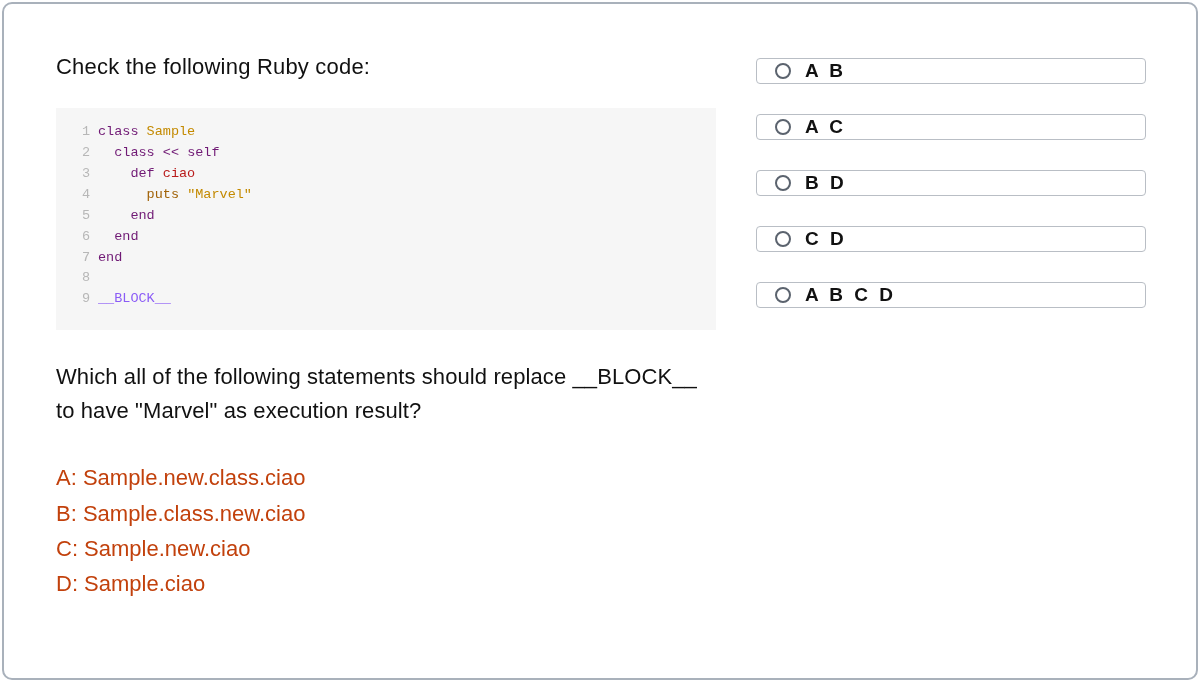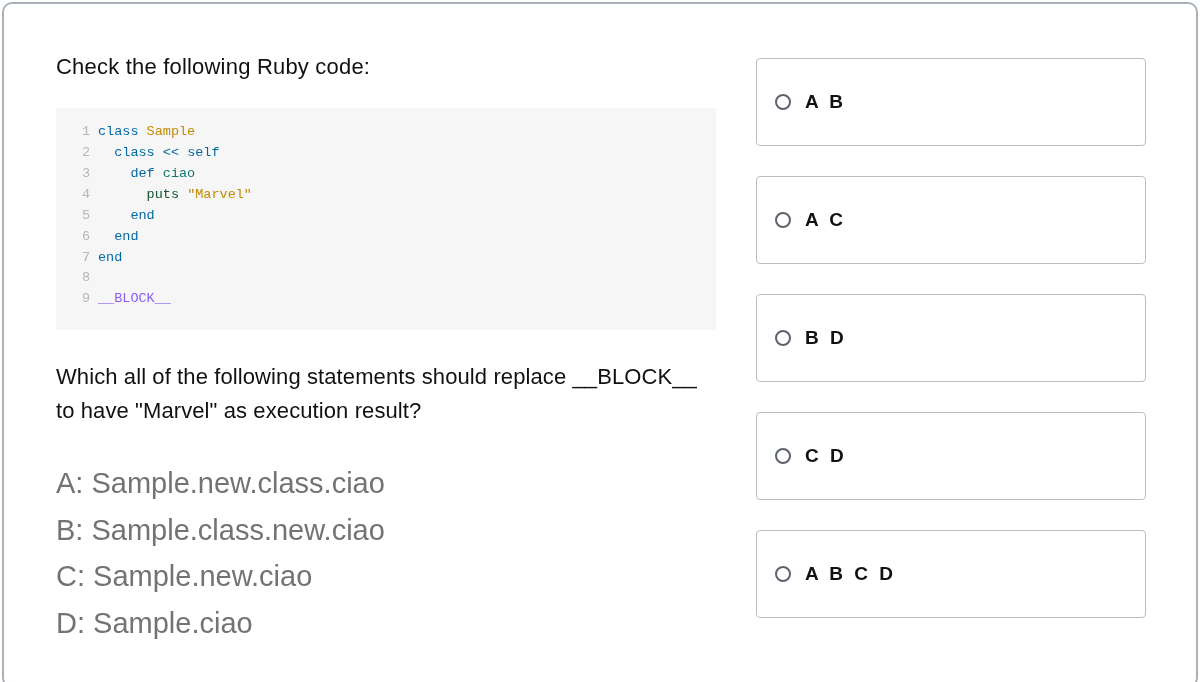--- a/index.html
+++ b/index.html
@@ -53,43 +53,43 @@
     white-space: pre;
   }
   .ln {
     color: #b7b7b7;
     display: inline-block;
     width: 18px;
     text-align: right;
     margin-right: 8px;
     user-select: none;
   }
-  .kw   { color: #0369a1; }           
+  .kw   { color: #701a75; }           
   .cls  { color: #c48a00; }           
-  .meth { color: #0f766e; }           
-  .fn   { color: #14532d; }           
+  .meth { color: #b91c1c; }           
+  .fn   { color: #a16207; }           
   .str  { color: #c48a00; }           
   .blk  { color: #8b5cf6; }           
   .question {
     font-size: 22px;
     color: #111;
     line-height: 1.55;
     margin-bottom: 26px;
     letter-spacing: 0.1px;
   }
   .statements {
-    font-size: 29px;
-    color: #737373;
+    font-size: 22px;
+    color: #c2410c;
     line-height: 1.6;
     margin-top: 32px;
   }
   .option {
     border: 1px solid #b9bec5;
     border-radius: 4px;
-    padding: 32px 18px;
+    padding: 1px 18px;
     display: flex;
     align-items: center;
     gap: 14px;
     cursor: pointer;
     background: #fff;
   }
   .radio {
     width: 16px;
     height: 16px;
     border: 2px solid #5b636e;

